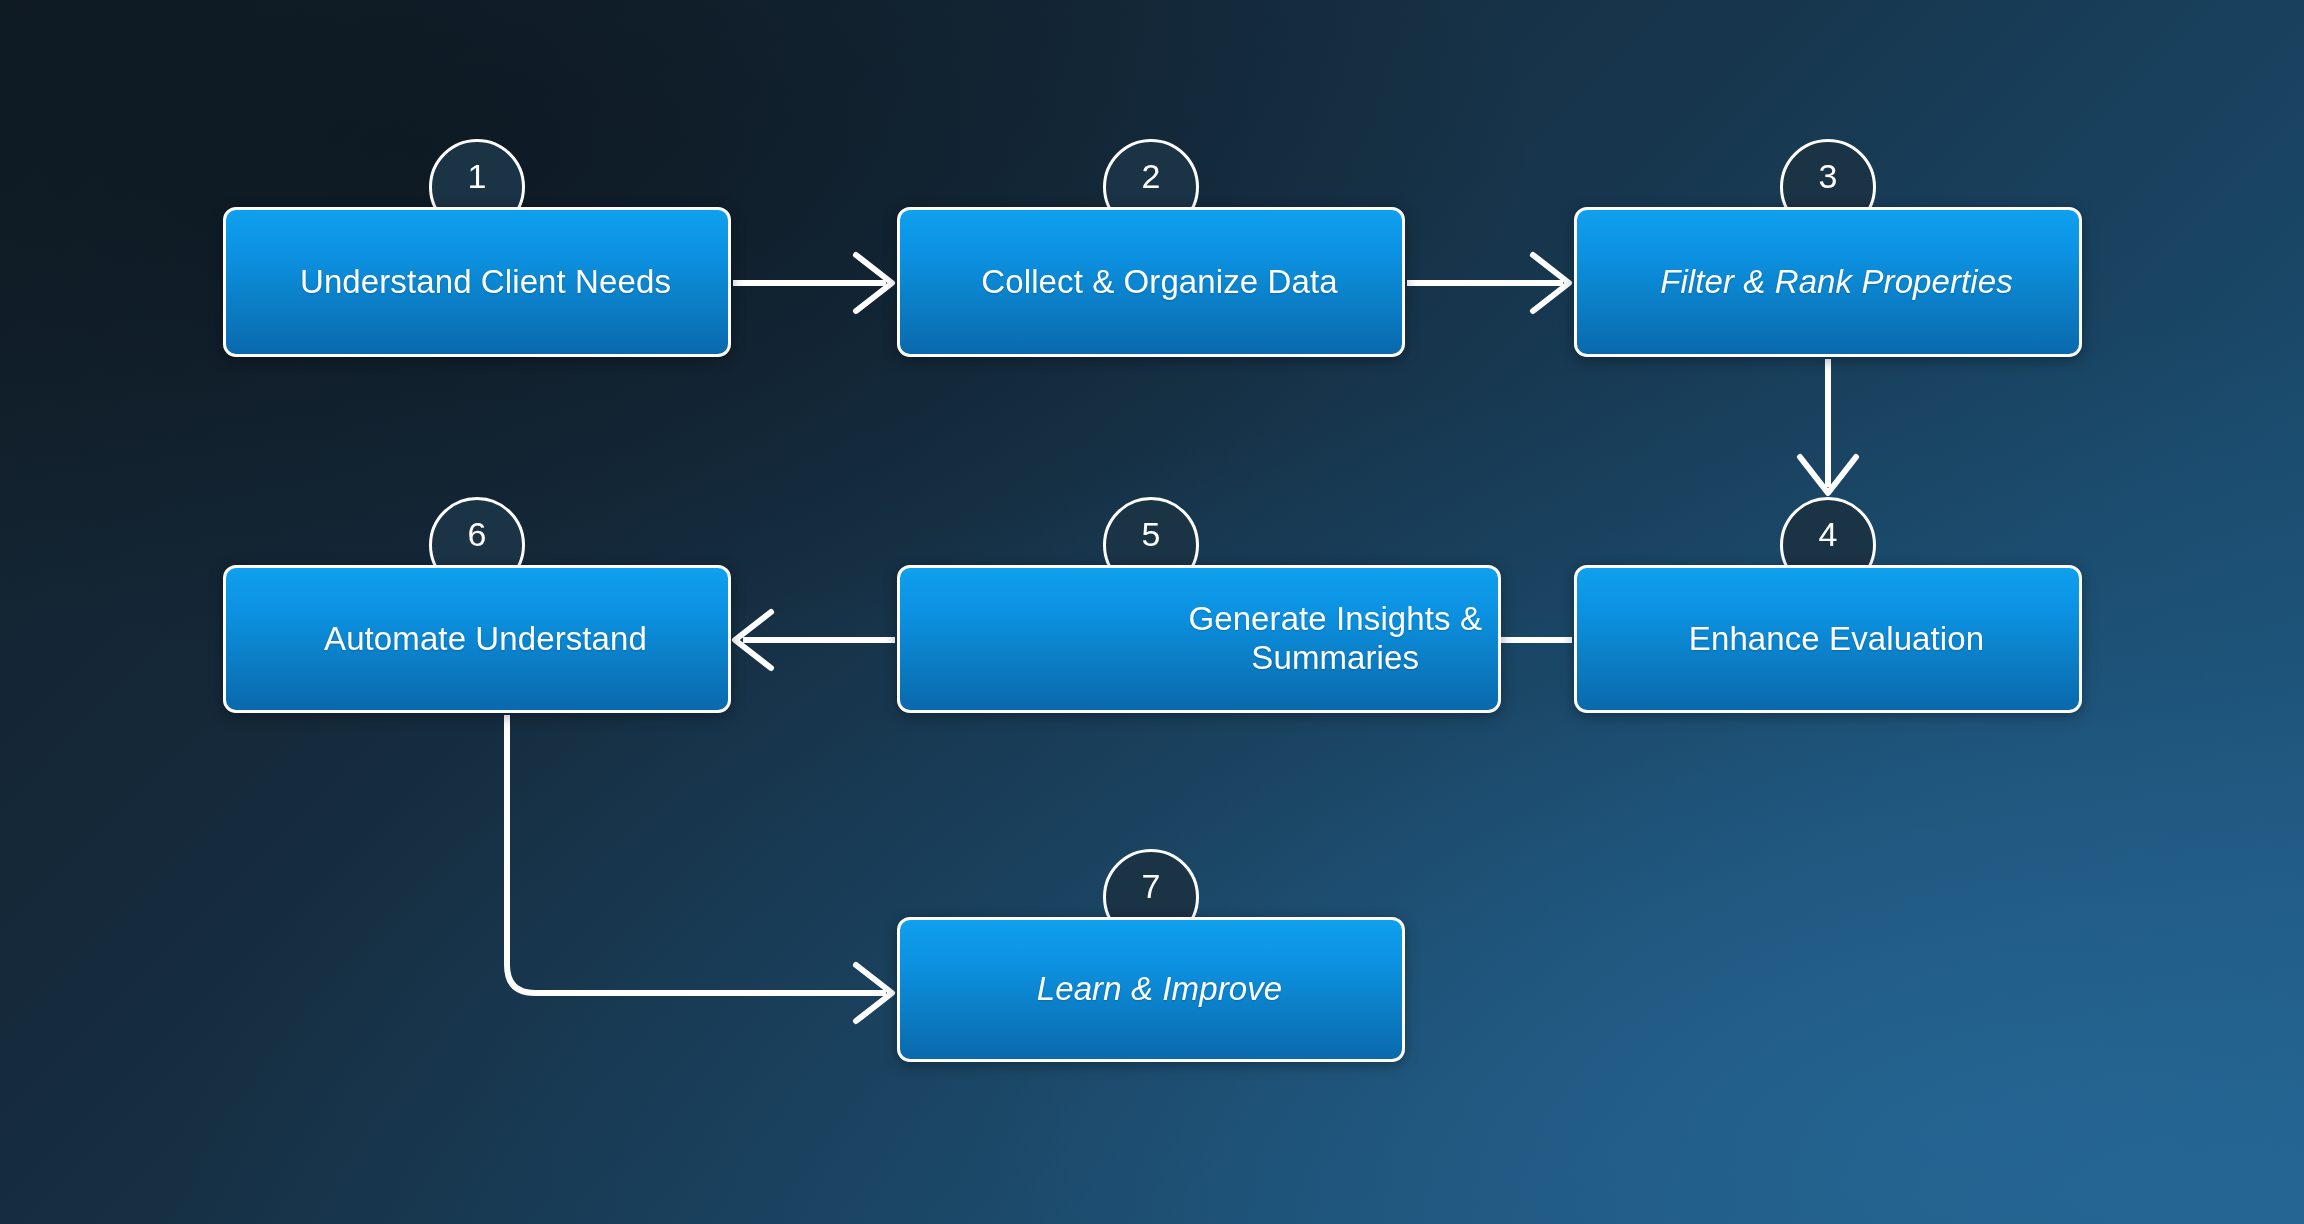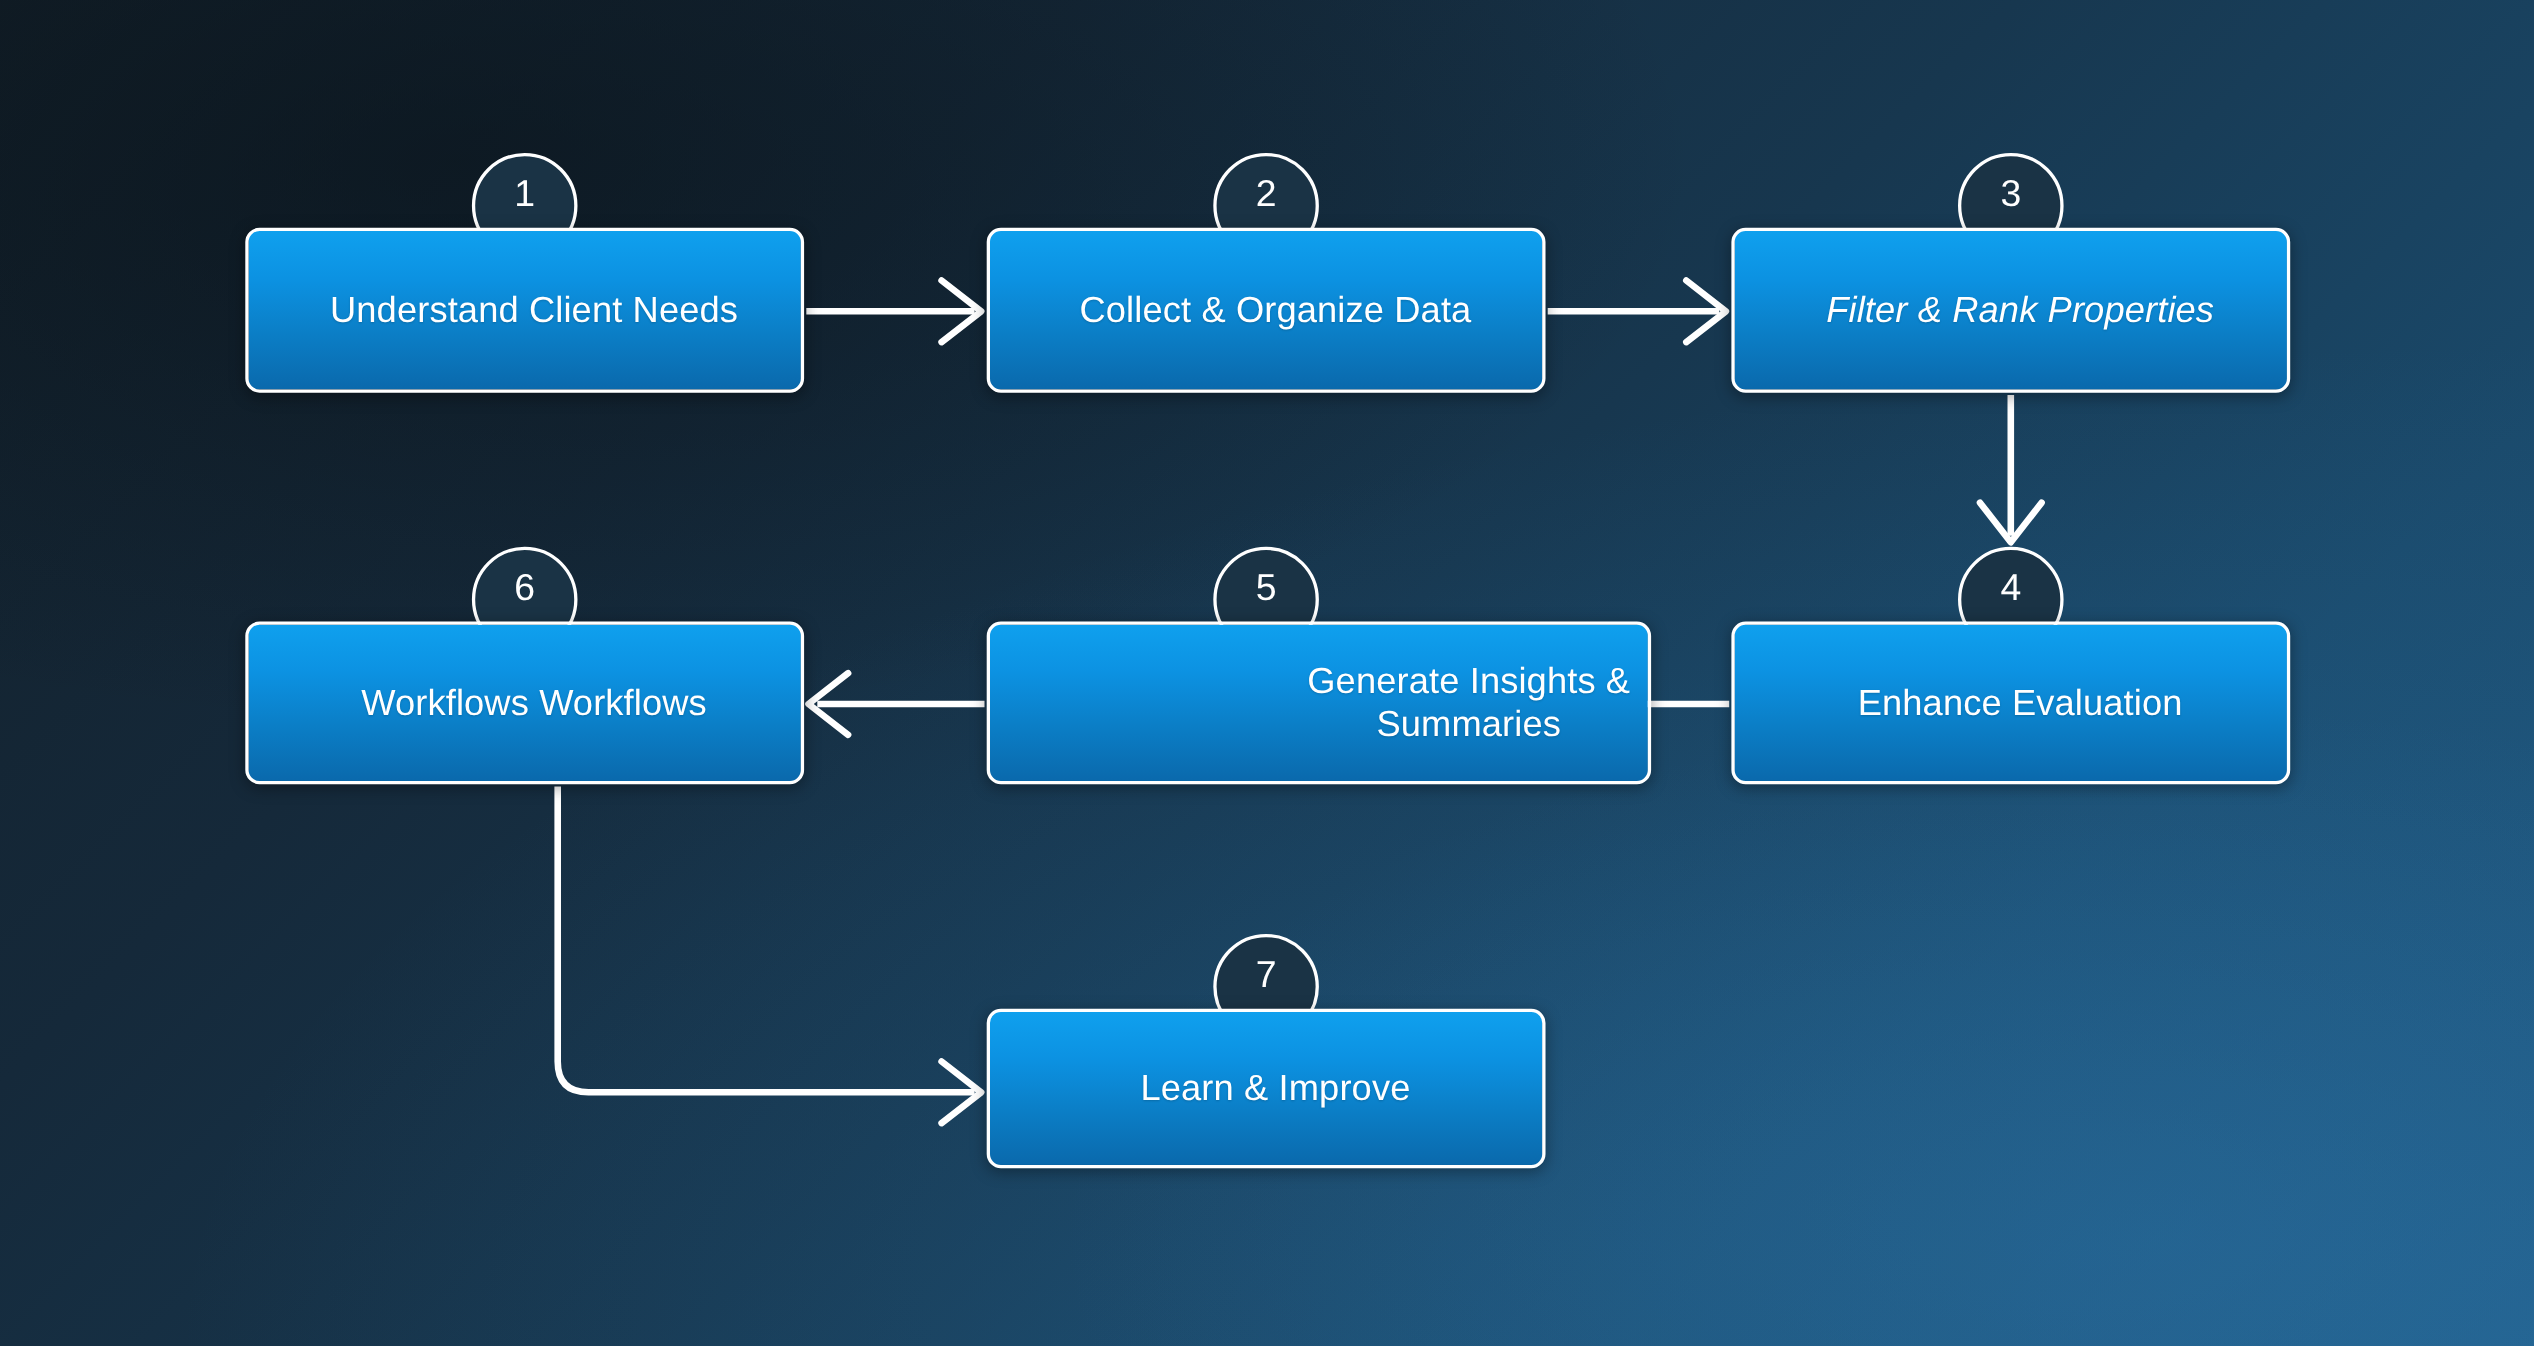--- a/index.html
+++ b/index.html
@@ -159,20 +159,20 @@
   <div class="node" style="left:1574px; top:565px; width:508px; height:148px;align-items:center;">
     <span class="node-label">Enhance Evaluation</span>
   </div>
 
   <div class="node" style="left:897px; top:565px; width:604px; height:148px;justify-content:flex-end;">
     <span class="node-label">Generate Insights &amp;
 Summaries</span>
   </div>
 
   <div class="node" style="left:223px; top:565px; width:508px; height:148px;">
-    <span class="node-label">Workflows Workflows</span>
+    <span class="node-label">Automate Understand</span>
   </div>
 
-  <div class="node" style="left:897px; top:917px; width:508px; height:145px;">
+  <div class="node" style="left:897px; top:917px; width:508px; height:145px;font-style:italic;">
     <span class="node-label">Learn &amp; Improve</span>
   </div>
 
 </div>
 
 </body></html>

